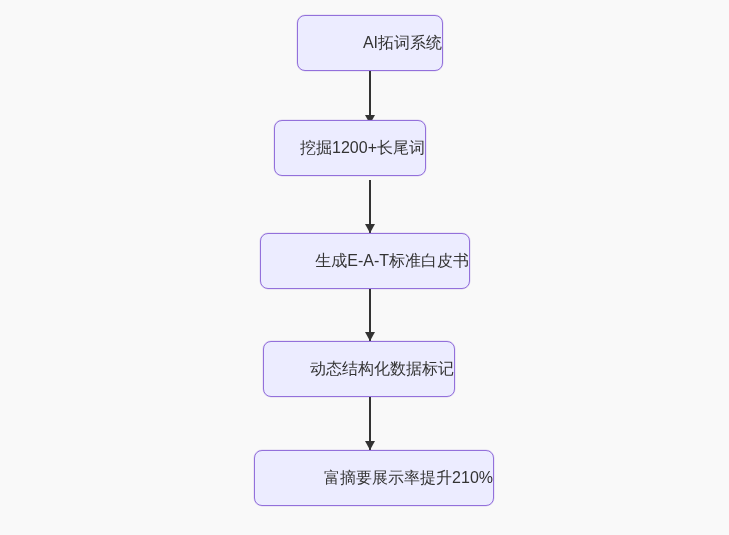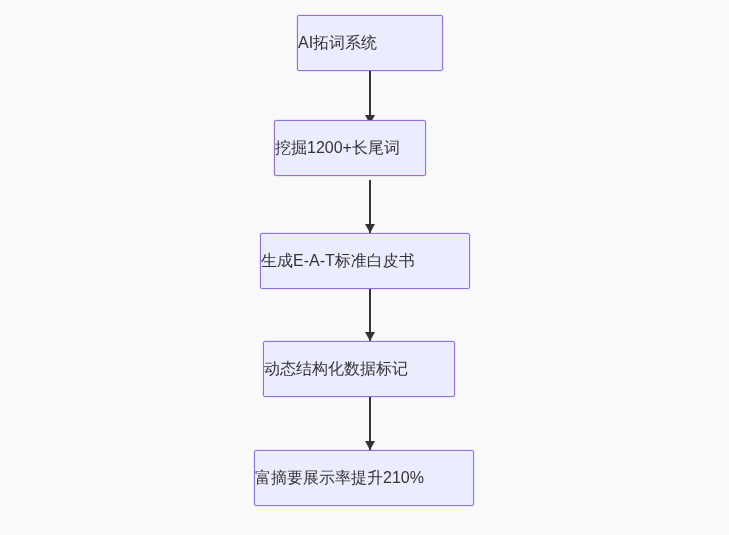--- a/index.html
+++ b/index.html
@@ -21,35 +21,35 @@
     width: 729px;
     height: 535px;
     background: var(--background);
     overflow: hidden;
   }
   .node {
     position: absolute;
     height: 56px;
     background: var(--node-fill);
     border: 1px solid var(--node-border);
-    border-radius: 2px;
+    border-radius: 8px;
     color: var(--text);
     font-size: 16px;
     line-height: 1;
     display: flex;
     align-items: center;
-    justify-content: flex-start;
+    justify-content: flex-end;
     white-space: nowrap;
     box-shadow: 0 0 0 0.5px rgba(147,112,219,0.25);
   }
   .node-1 { left: 297px; top: 15px;  width: 146px; }
   .node-2 { left: 274px; top: 120px; width: 152px; }
   .node-3 { left: 260px; top: 233px; width: 210px; }
   .node-4 { left: 263px; top: 341px; width: 192px; }
-  .node-5 { left: 254px; top: 450px; width: 220px; }
+  .node-5 { left: 254px; top: 450px; width: 240px; }
   .arrow {
     position: absolute;
     left: 369px;
     width: 2px;
     background: var(--arrow);
   }
   .arrow::after {
     content: "";
     position: absolute;
     bottom: 0;

